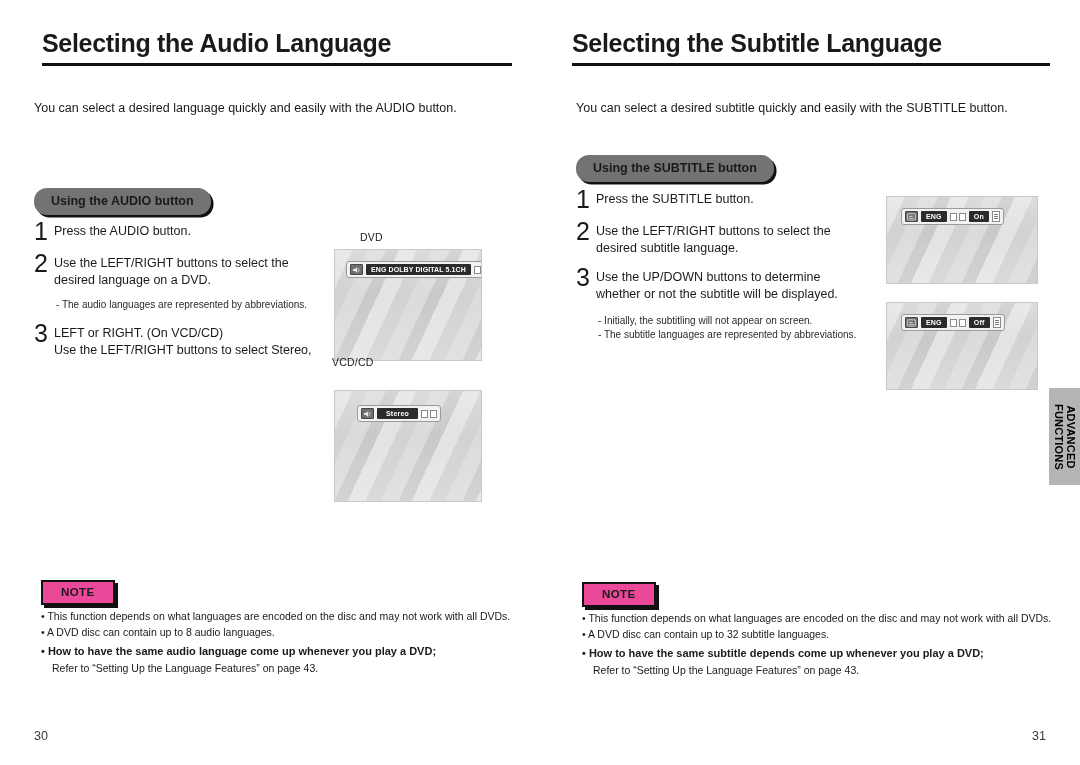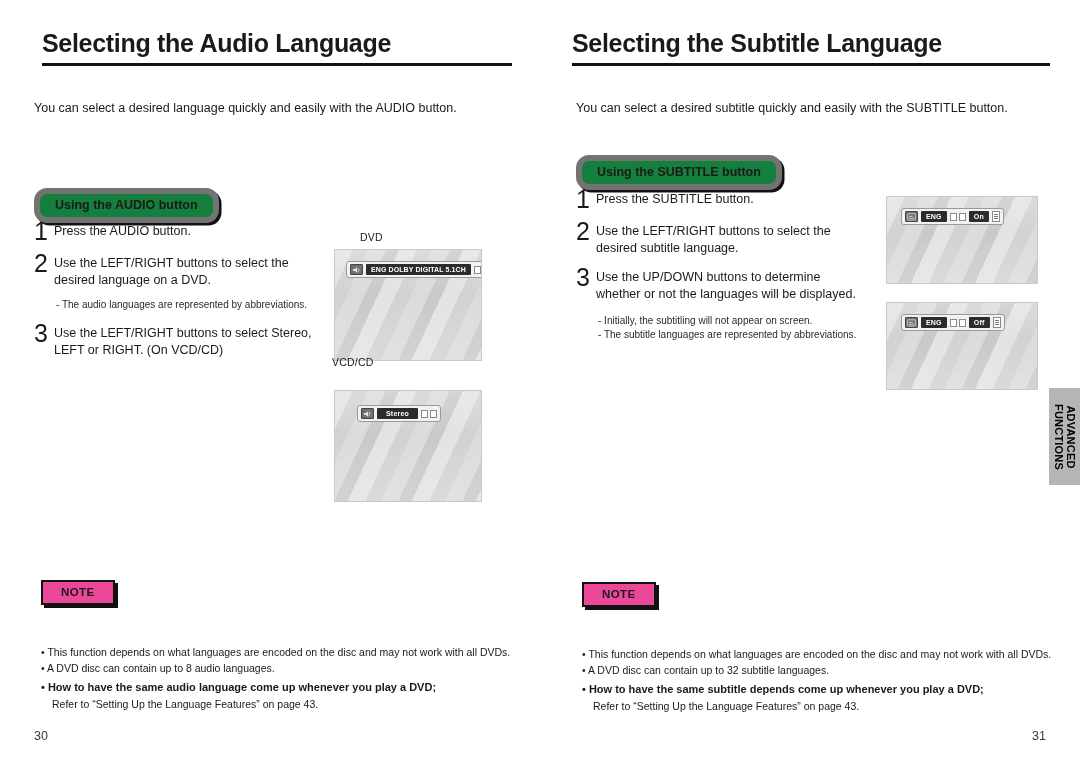--- a/index.html
+++ b/index.html
@@ -58,23 +58,23 @@
     line-height: 16px;
     white-space: nowrap;
   }
   .intro.left  { left: 34px; }
   .intro.right { left: 36px; }
 
   
   .pill {
     position: absolute;
     display: inline-block;
-    border: 6px solid #737373;
+    border: 2px solid #737373;
     border-radius: 13px;
-    background: #15803d;
+    background: #737373;
     padding: 4px 15px 5px 15px;
     font-size: 12.5px;
     font-weight: bold;
     line-height: 14px;
     box-shadow: 2.5px 2.5px 0 #111;
     white-space: nowrap;
   }
 
   
   .steps {
@@ -220,21 +220,20 @@
     font-size: 11.5px;
     font-weight: bold;
     letter-spacing: 0.4px;
     box-shadow: 3px 3px 0 #111;
     line-height: 14px;
   }
   .note-list {
     position: absolute;
     font-size: 10.5px;
     line-height: 16px;
-    margin-top: 36px;
   }
   .note-list .li { white-space: nowrap; }
   .note-list .li.bold {
     font-weight: bold;
     font-size: 11px;
     margin-top: 3px;
   }
   .note-list .li.sub {
     margin-left: 11px;
     margin-top: 1px;
@@ -297,22 +296,22 @@
         <div class="step-num">2</div>
         <div class="step-text">
           <div>Use the LEFT/RIGHT buttons to select the</div>
           <div>desired language on a DVD.</div>
         </div>
       </div>
       <div class="substep">- The audio languages are represented by abbreviations.</div>
       <div class="step">
         <div class="step-num">3</div>
         <div class="step-text">
+          <div>LEFT or RIGHT. (On VCD/CD)</div>
           <div>Use the LEFT/RIGHT buttons to select Stereo,</div>
-          <div>LEFT or RIGHT. (On VCD/CD)</div>
         </div>
       </div>
     </div>
 
     <div class="screen-label" style="left:332px; top:231px;padding-left:28px;">DVD</div>
     <div class="screen" style="left:334px; top:249px; width:148px; height:112px;">
       <div class="osd" style="left:11px; top:11px;">
         <span class="osd-icon">
           <svg width="9" height="8" viewBox="0 0 9 8">
               <path d="M1 3h2l2.2-2v6L3 5H1z" fill="#e8e8e8"></path>
@@ -377,21 +376,21 @@
         <div class="step-num">2</div>
         <div class="step-text">
           <div>Use the LEFT/RIGHT buttons to select the</div>
           <div>desired subtitle language.</div>
         </div>
       </div>
       <div class="step">
         <div class="step-num">3</div>
         <div class="step-text">
           <div>Use the UP/DOWN buttons to determine</div>
-          <div>whether or not the languages will be displayed.</div>
+          <div>whether or not the subtitle will be displayed.</div>
         </div>
       </div>
       <div class="substep" style="margin-top:12px;">
         <div>- Initially, the subtitling will not appear on screen.</div>
         <div>- The subtitle languages are represented by abbreviations.</div>
       </div>
     </div>
 
     <div class="screen" style="left:346px; top:196px; width:152px; height:88px;">
       <div class="osd" style="left:14px; top:11px;">

